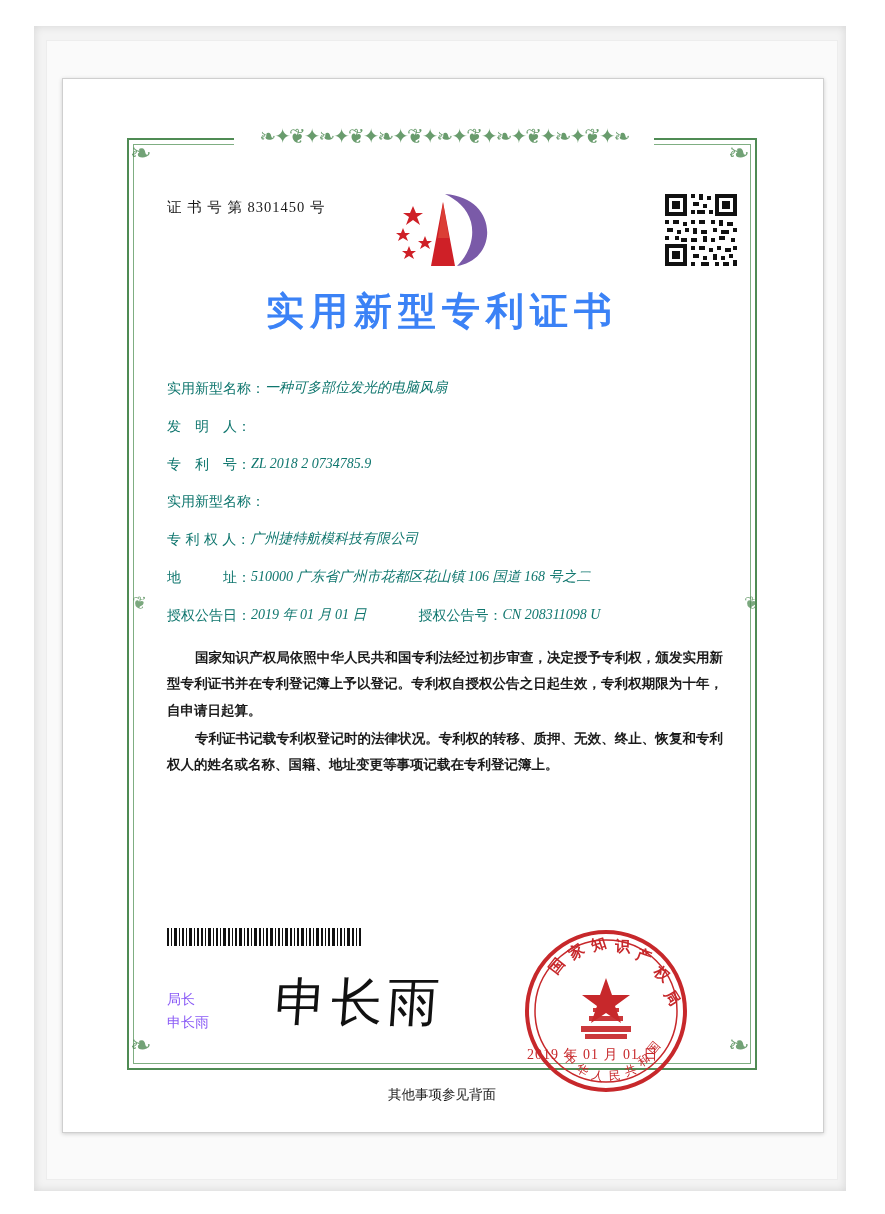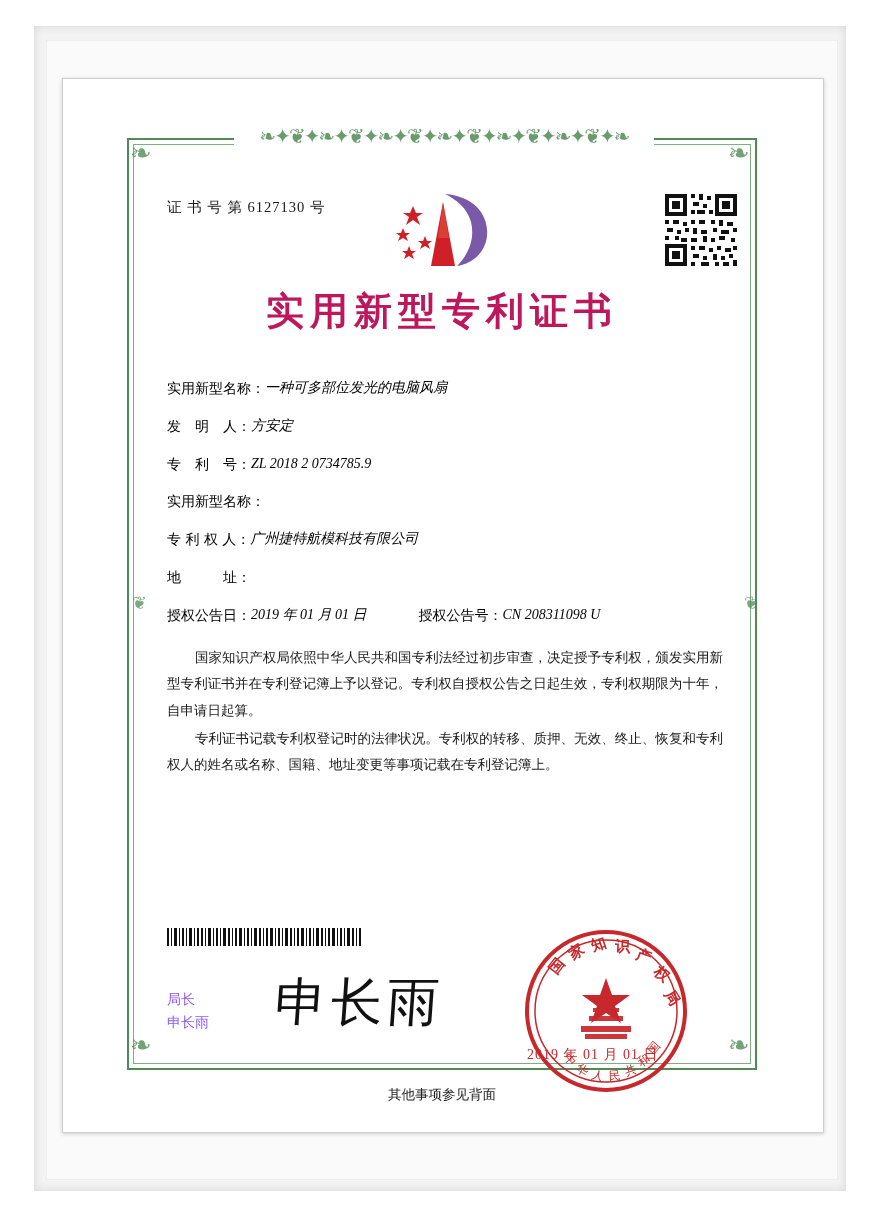--- a/index.html
+++ b/index.html
@@ -156,36 +156,36 @@
 
   .cert-title {
     position: absolute;
     left: 0;
     top: 148px;
     width: 630px;
     text-align: center;
     font-size: 38px;
     font-weight: bold;
     letter-spacing: 6px;
-    color: #be185d;
+    color: #3b82f6;
     font-family: "DejaVu Serif", serif;
   }
 
   .fields {
     position: absolute;
     left: 40px;
     top: 242px;
     width: 560px;
   }
   .field-row {
     display: flex;
     align-items: flex-end;
     margin-bottom: 21px;
     font-size: 14.5px;
-    color: #000000;
+    color: #0f766e;
     line-height: 1.2;
   }
   .field-label {
     flex: 0 0 auto;
     white-space: pre;
     font-family: "DejaVu Serif", serif;
     font-size: 14px;
   }
   .field-value {
     flex: 1 1 auto;
@@ -201,20 +201,21 @@
   .paragraphs {
     position: absolute;
     left: 40px;
     top: 506px;
     width: 556px;
     font-size: 13.5px;
     line-height: 1.95;
     color: #1a1a1a;
     text-align: justify;
     font-family: "DejaVu Serif", serif;
+    font-weight: bold;
   }
   .paragraphs p {
     margin: 0 0 2px 0;
     text-indent: 28px;
   }
 
   
   .barcode {
     position: absolute;
     left: 40px;
@@ -288,21 +289,21 @@
     <div class="flourish flourish-top">❧✦❦✦❧✦❦✦❧✦❦✦❧✦❦✦❧✦❦✦❧✦❦✦❧</div>
     <div class="corner corner-tl">❧</div>
     <div class="corner corner-tr">❧</div>
     <div class="corner corner-bl">❧</div>
     <div class="corner corner-br">❧</div>
     <div class="side-orn" style="left:58px; top:500px;">❦</div>
     <div class="side-orn" style="left:670px; top:500px;">❦</div>
 
     <div class="content">
 
-      <div class="cert-number">证 书 号 第 6127130 号</div>
+      <div class="cert-number">证 书 号 第 8301450 号</div>
 
       <div class="emblem">
         <svg viewBox="0 0 120 86" width="120" height="86" xmlns="http://www.w3.org/2000/svg">
           <path d="M62 8 C92 10 106 30 104 50 C102 68 88 78 74 80 C86 68 92 52 88 36 C84 22 74 14 62 8 Z" fill="#7a5aa8"></path>
           <path d="M60 16 L72 80 L48 80 Z" fill="#cf2027"></path>
           <path d="M60 16 L66 52 L55 52 Z" fill="#e04b3c" opacity="0.7"></path>
           <g fill="#cf2027">
             <polygon points="30,20 33,27 40,27 34,31 37,39 30,34 23,39 26,31 20,27 27,27"></polygon>
             <polygon points="20,42 22,47 27,47 23,50 25,55 20,52 15,55 17,50 13,47 18,47"></polygon>
             <polygon points="26,60 28,65 33,65 29,68 31,73 26,70 21,73 23,68 19,65 24,65"></polygon>
@@ -378,35 +379,35 @@
 
       <div class="cert-title">实用新型专利证书</div>
 
       <div class="fields">
         <div class="field-row">
           <span class="field-label">实用新型名称：</span>
           <span class="field-value">一种可多部位发光的电脑风扇</span>
         </div>
         <div class="field-row">
           <span class="field-label">发　明　人：</span>
-          <span class="field-value">方安定</span>
         </div>
         <div class="field-row">
           <span class="field-label">专　利　号：</span>
           <span class="field-value">ZL 2018 2 0734785.9</span>
         </div>
         <div class="field-row">
           <span class="field-label">实用新型名称：</span>
         </div>
         <div class="field-row">
           <span class="field-label">专 利 权 人：</span>
           <span class="field-value">广州捷特航模科技有限公司</span>
         </div>
         <div class="field-row">
           <span class="field-label">地　　　址：</span>
+          <span class="field-value">510000 广东省广州市花都区花山镇 106 国道 168 号之二</span>
         </div>
         <div class="field-row double">
           <span class="field-label">授权公告日：</span>
           <span class="field-value">2019 年 01 月 01 日</span>
           <span class="field-label">授权公告号：</span>
           <span class="field-value">CN 208311098 U</span>
         </div>
       </div>
 
       <div class="paragraphs">

